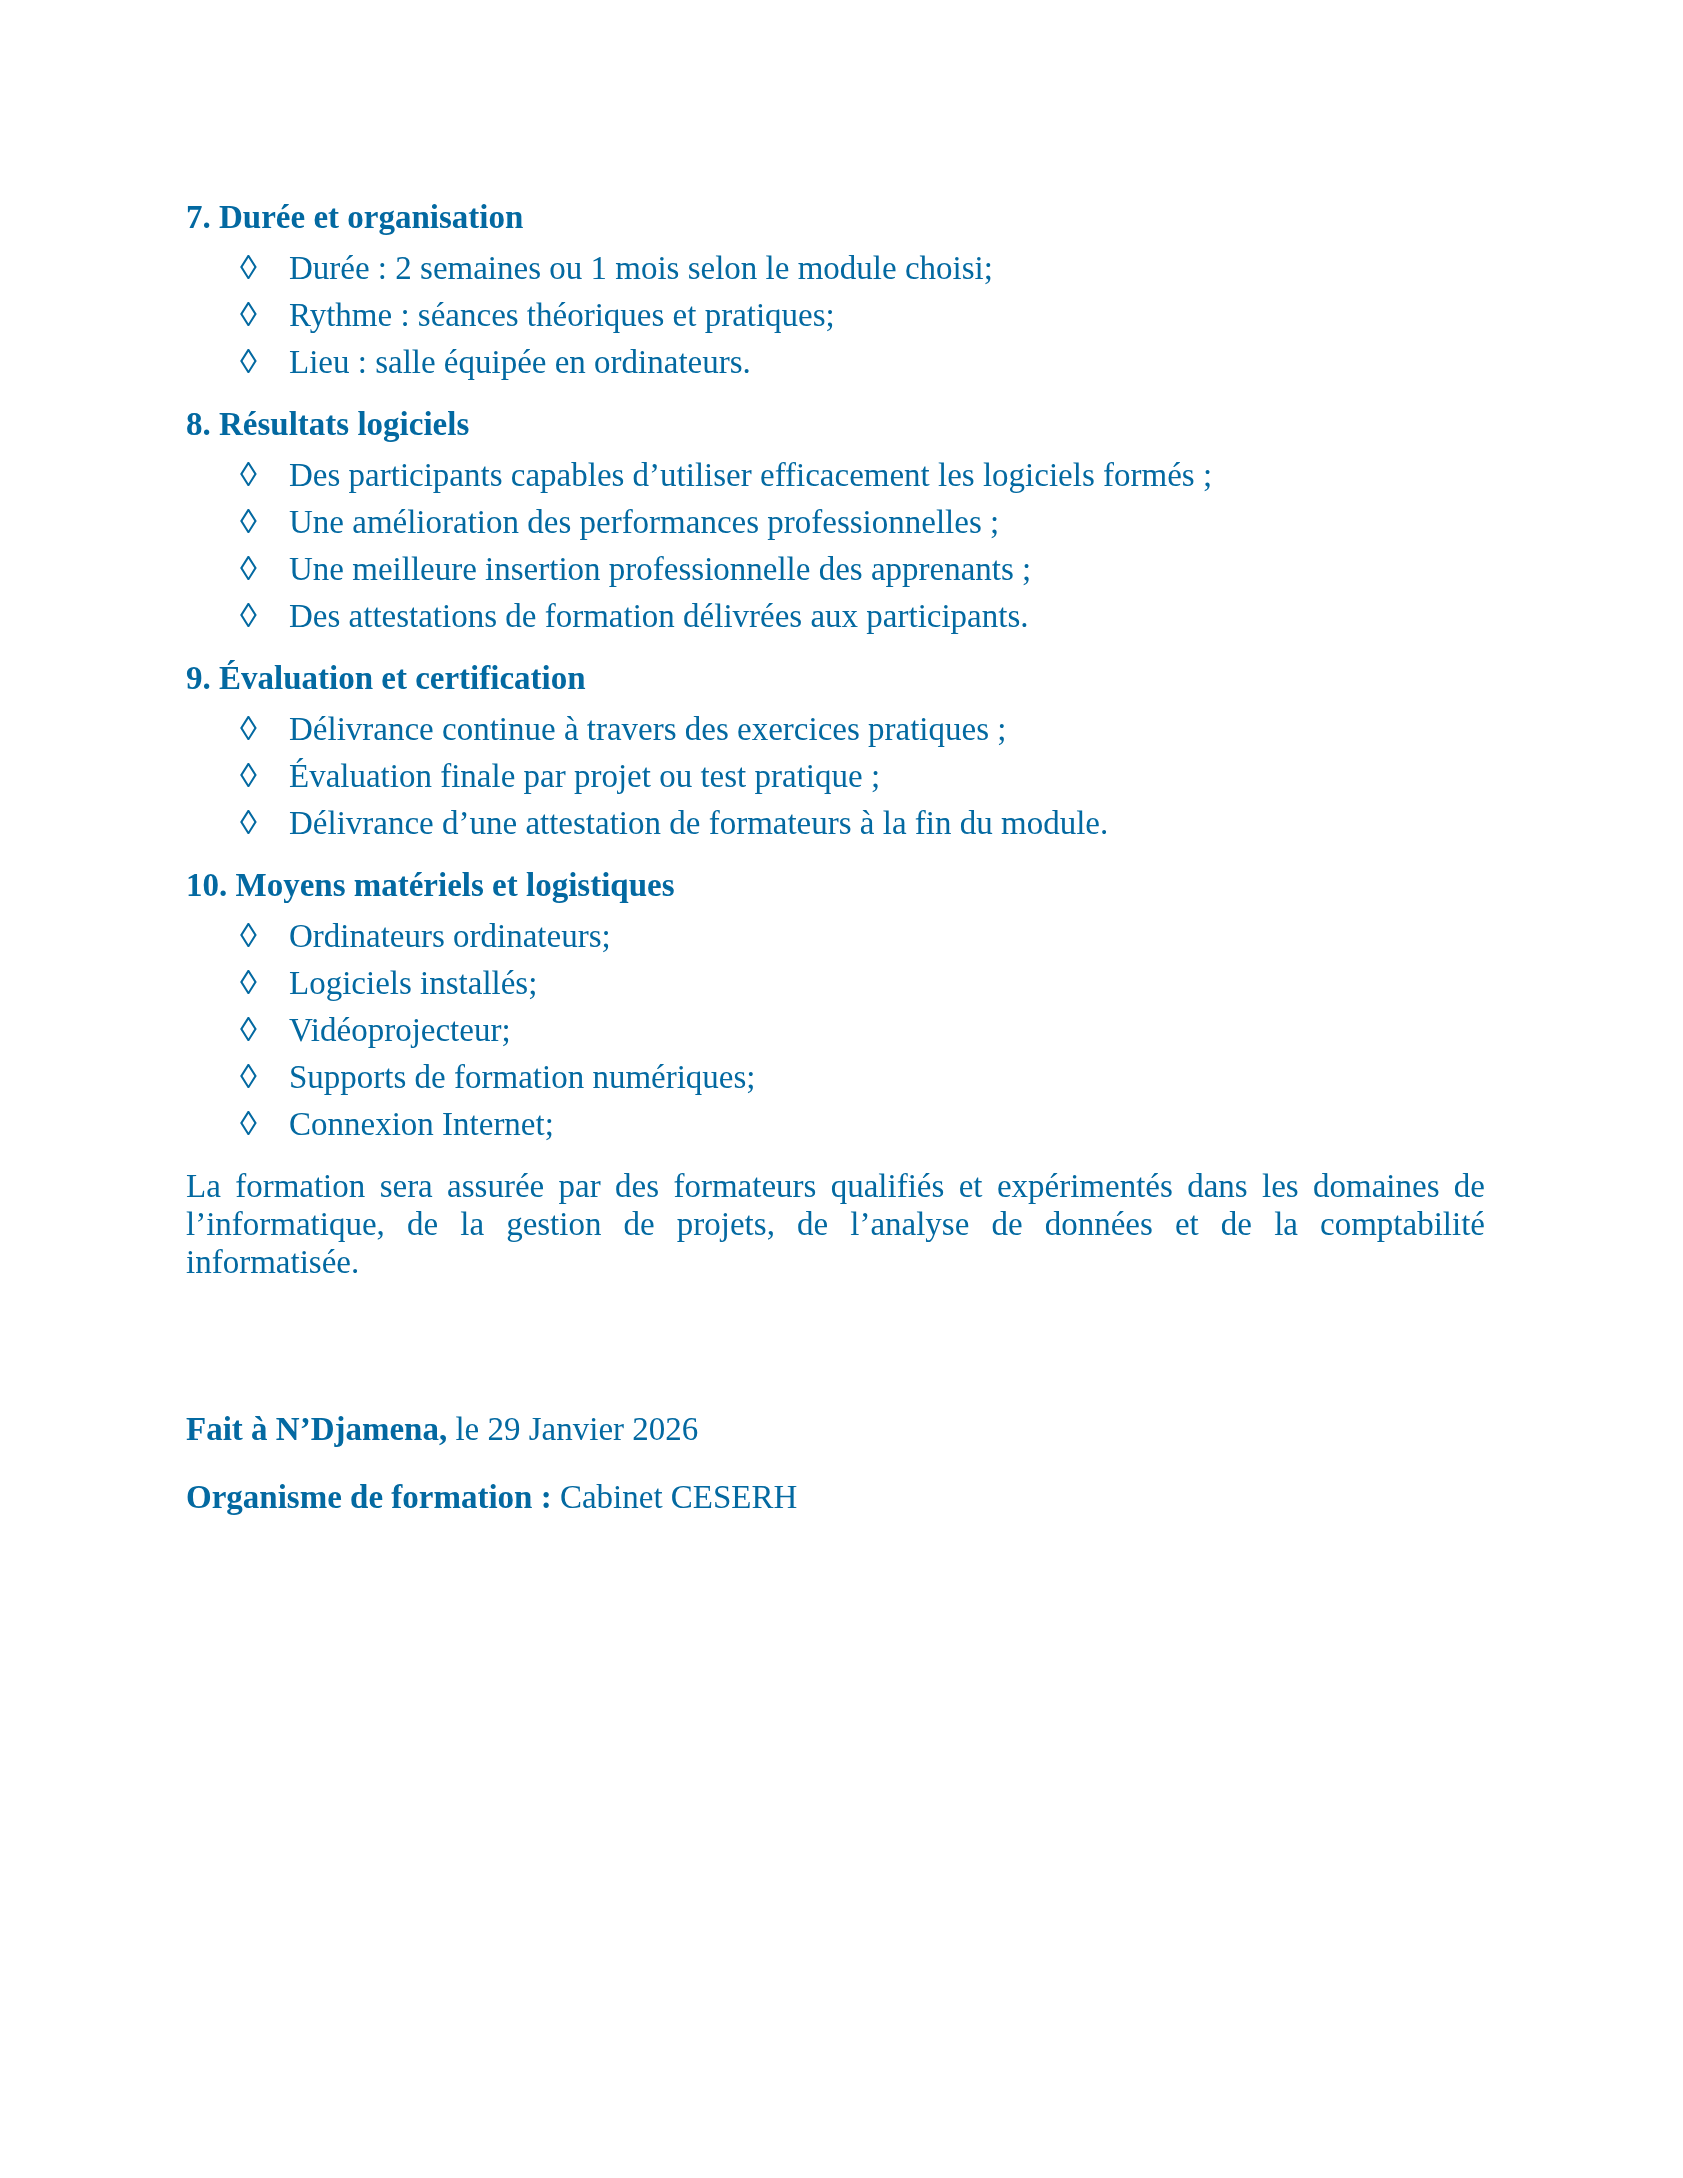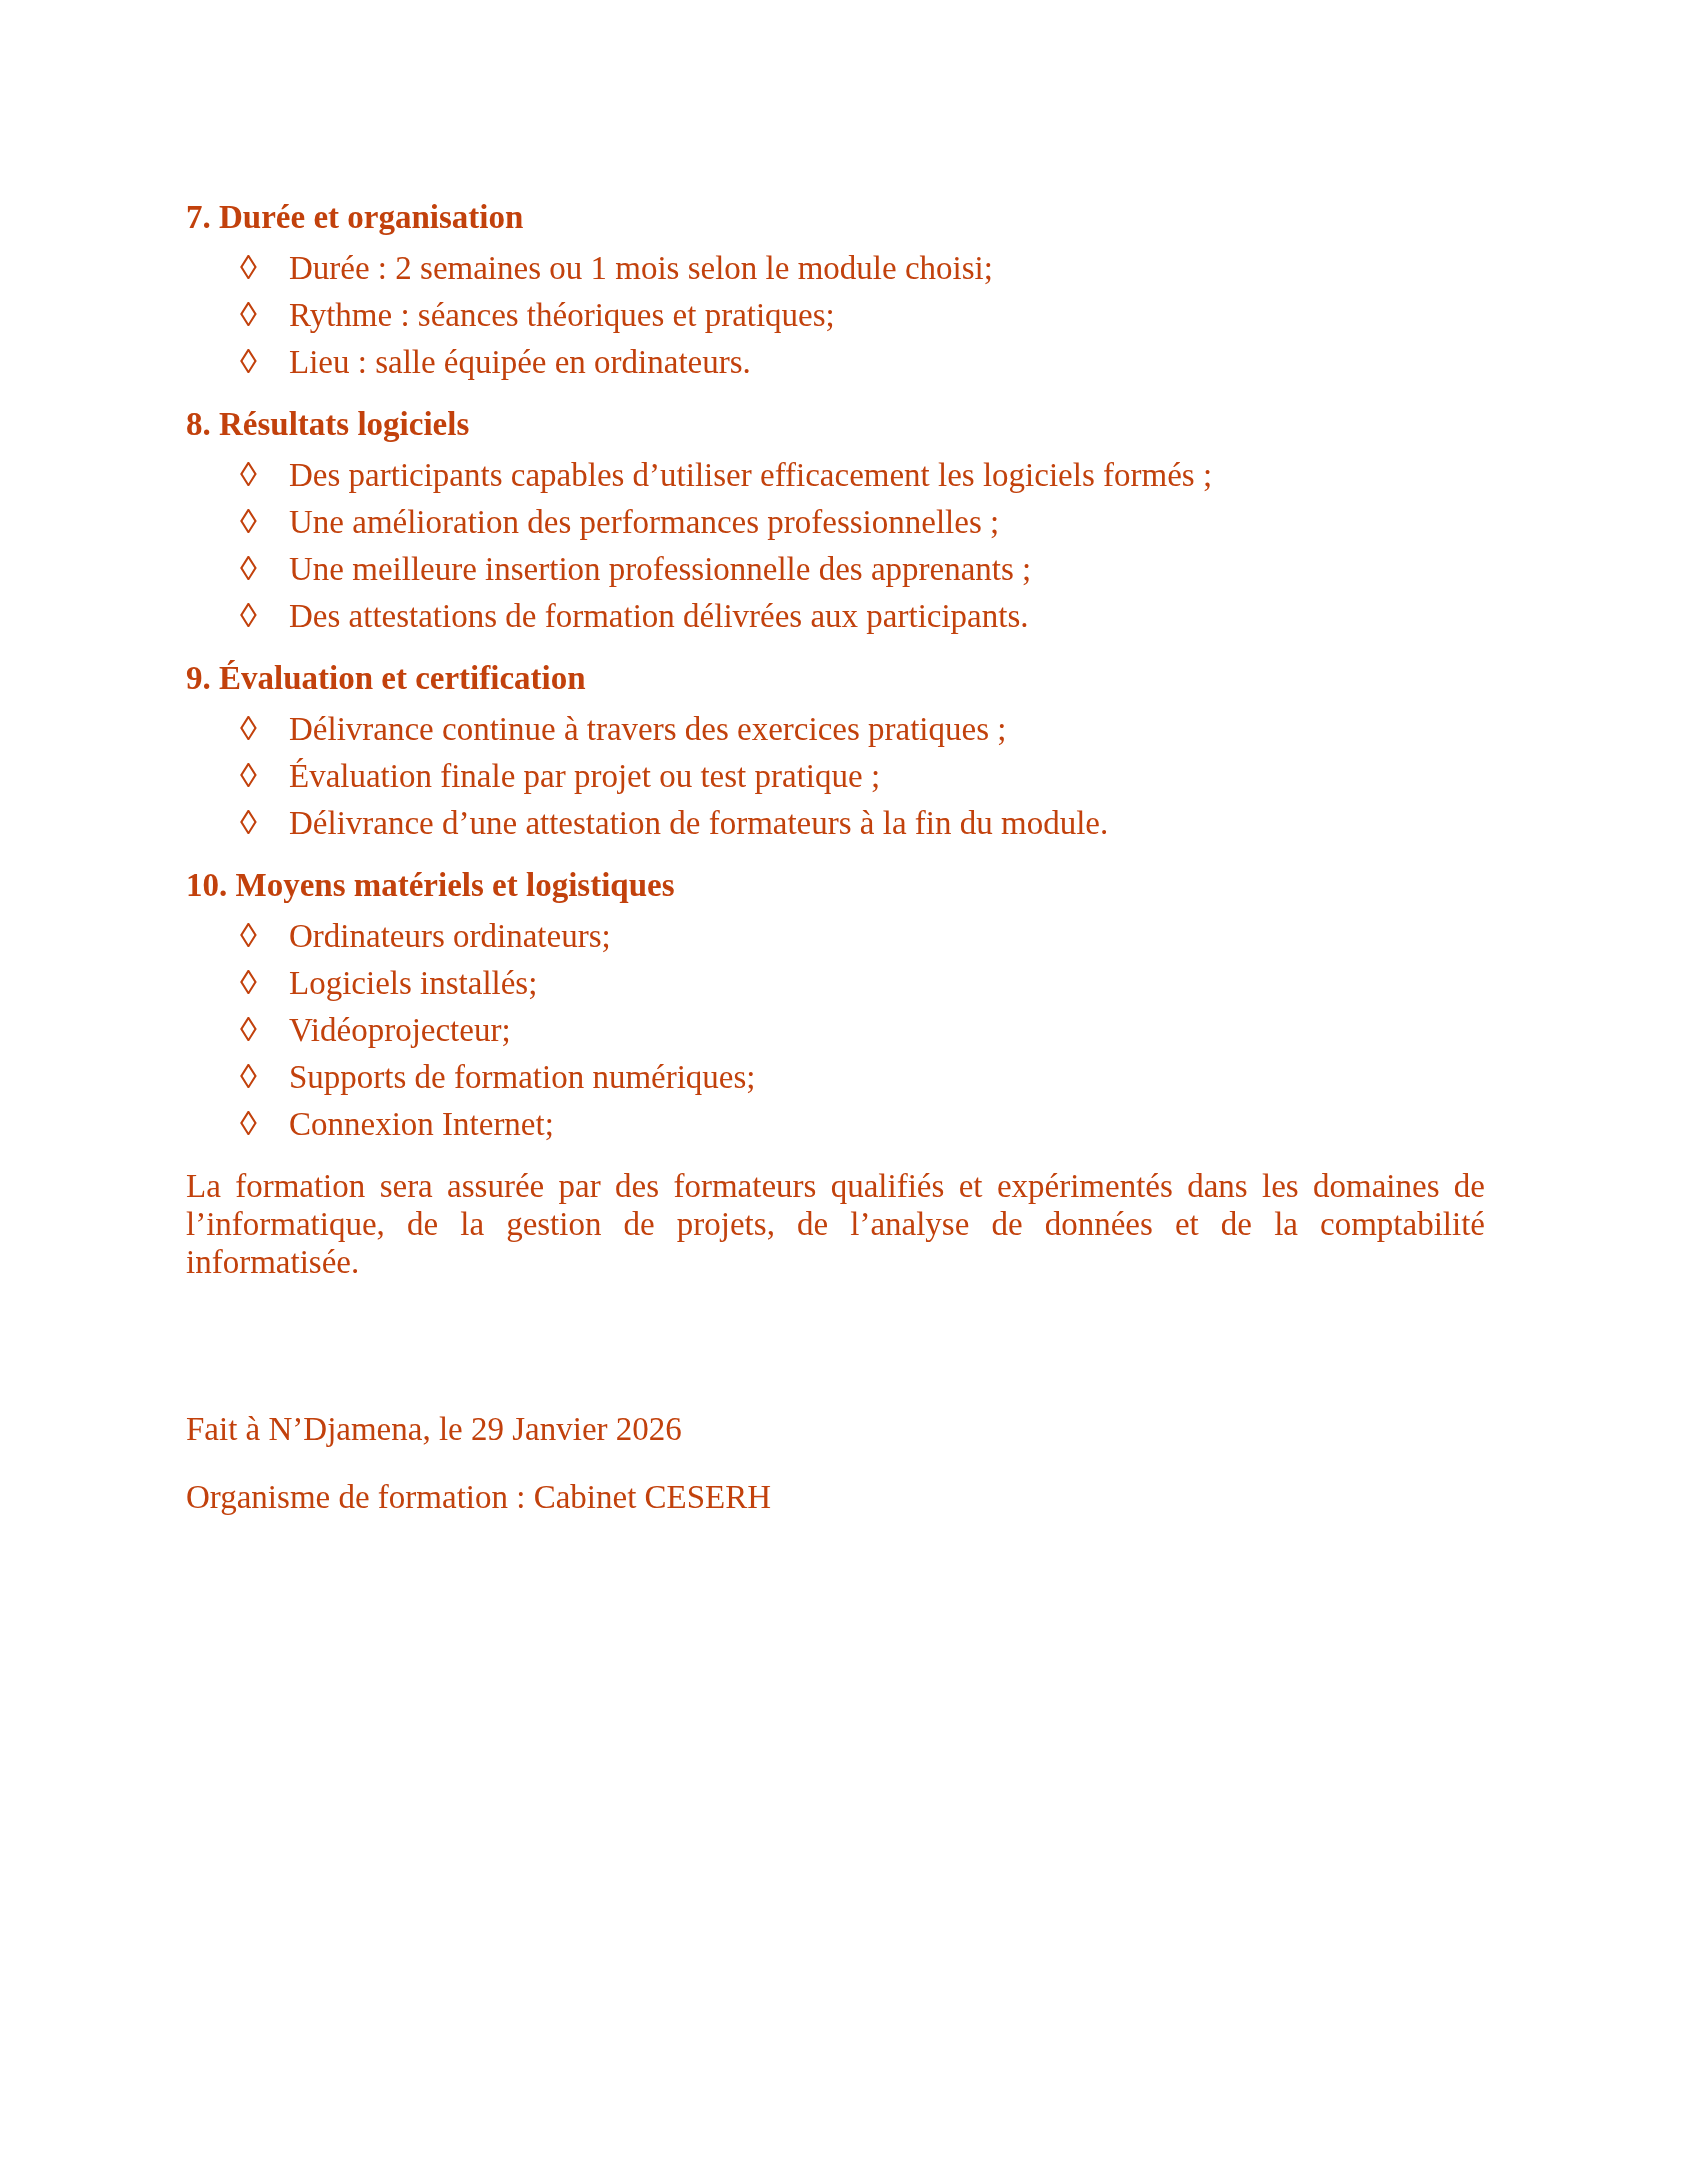--- a/index.html
+++ b/index.html
@@ -6,21 +6,21 @@
   html, body {
     margin: 0;
     padding: 0;
     background: #ffffff;
   }
   .page {
     position: relative;
     width: 1683px;
     height: 2178px;
     background: #ffffff;
-    color: #c2410c;
+    color: #0369a1;
     font-family: "Liberation Serif", "DejaVu Serif", serif;
     font-size: 33px;
     line-height: 38px;
     overflow: hidden;
   }
   .content {
     position: absolute;
     left: 186px;
     top: 198px;
     width: 1311px;
@@ -62,21 +62,21 @@
   .closing {
     margin: 0;
   }
   .closing-place {
     margin-top: 129px;
   }
   .closing-org {
     margin-top: 30px;
   }
   .b {
-    font-weight: normal;
+    font-weight: bold;
   }
 </style>
 </head>
 <body>
 
 <div class="page">
   <div class="content">
 
     <div id="sections">
   <section class="sec">

